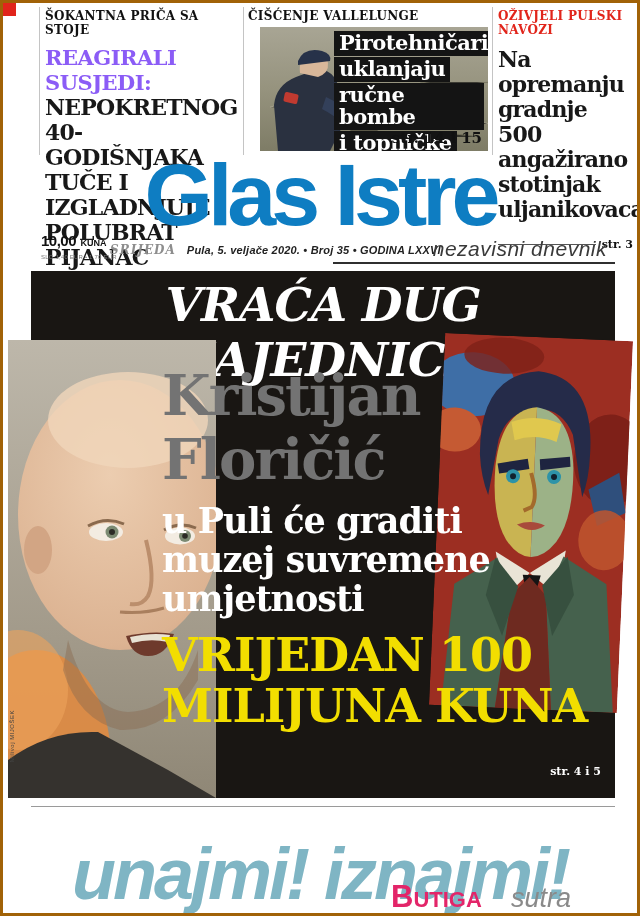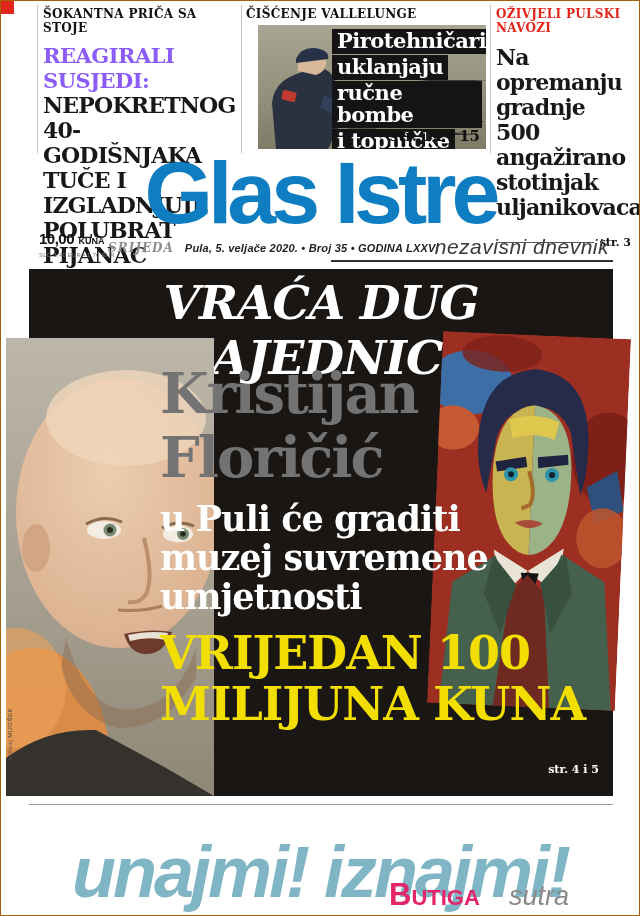--- a/index.html
+++ b/index.html
@@ -1,19 +1,19 @@
 <!DOCTYPE html>
 <html><head>
 <meta charset="utf-8">
 <style>
   * { margin:0; padding:0; box-sizing:border-box; }
   html,body { background:#e9e9e9; }
   .page {
     position:relative; width:640px; height:916px; margin:0 auto;
-    background:#ffffff; border:1px solid #a16207; overflow:hidden;
+    background:#ffffff; border:3px solid #a16207; overflow:hidden;
     font-family:"Liberation Sans", sans-serif;
   }
   
   .corner-square { position:absolute; left:0; top:0; width:13px; height:13px; background:#e1251b; }
   .v-rule { position:absolute; top:4px; height:148px; width:1px; background:#c4c4c4; }
   .footer-rule { position:absolute; left:28px; top:803px; width:584px; height:1px; background:#9a9a9a; }
 
   
   .teaser { position:absolute; top:6px; }
   .kicker { font-family:"DejaVu Serif", serif; font-weight:bold; font-size:12px; letter-spacing:.3px; color:#111; }

